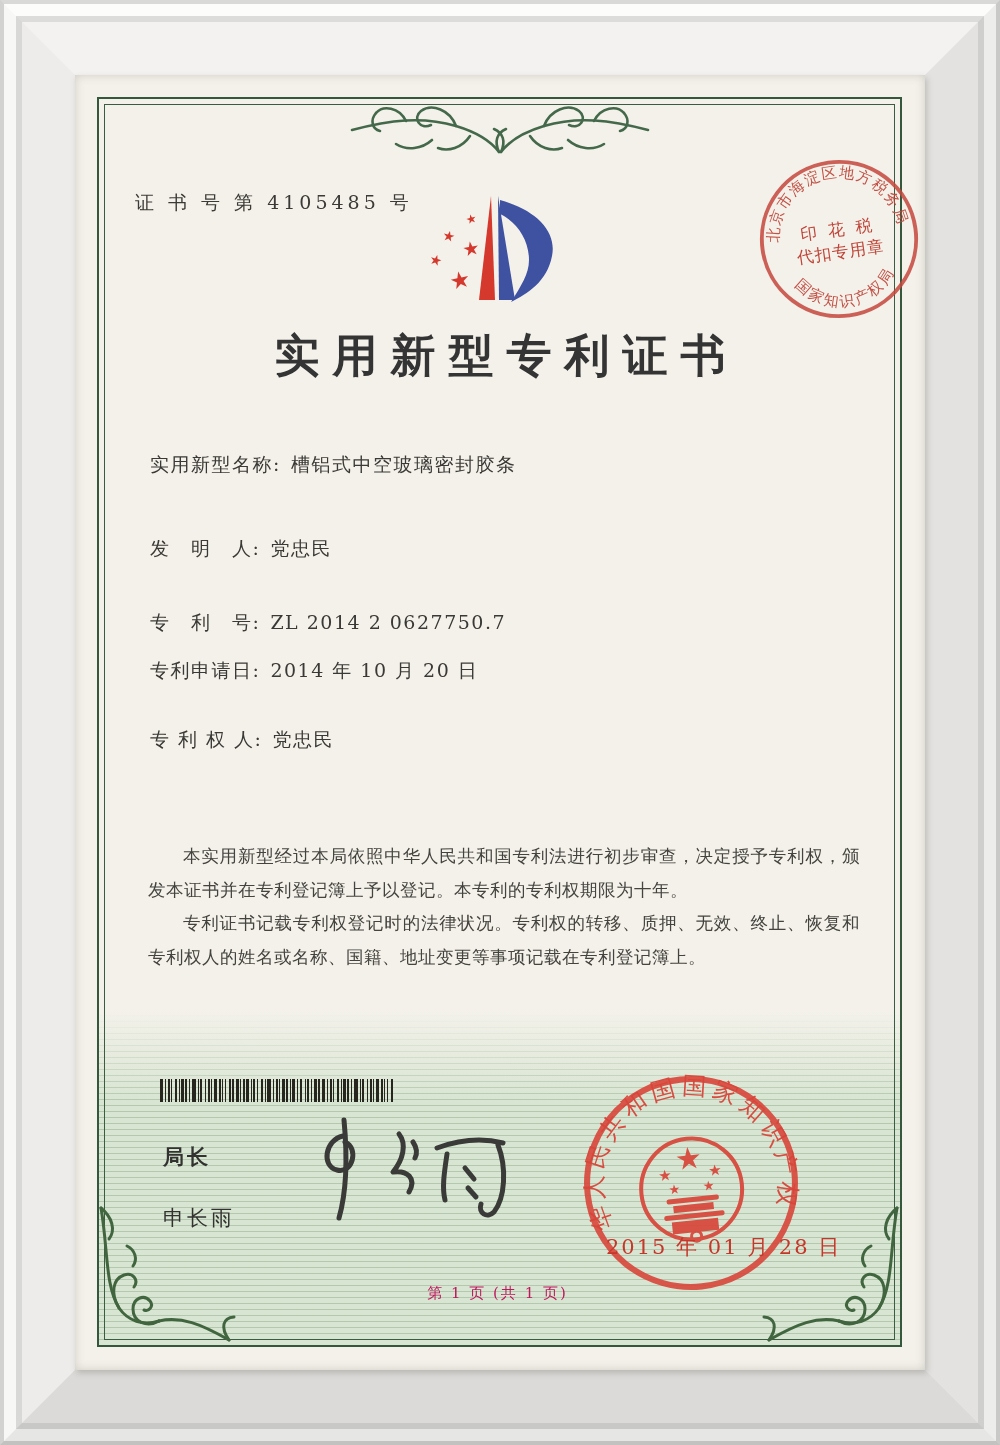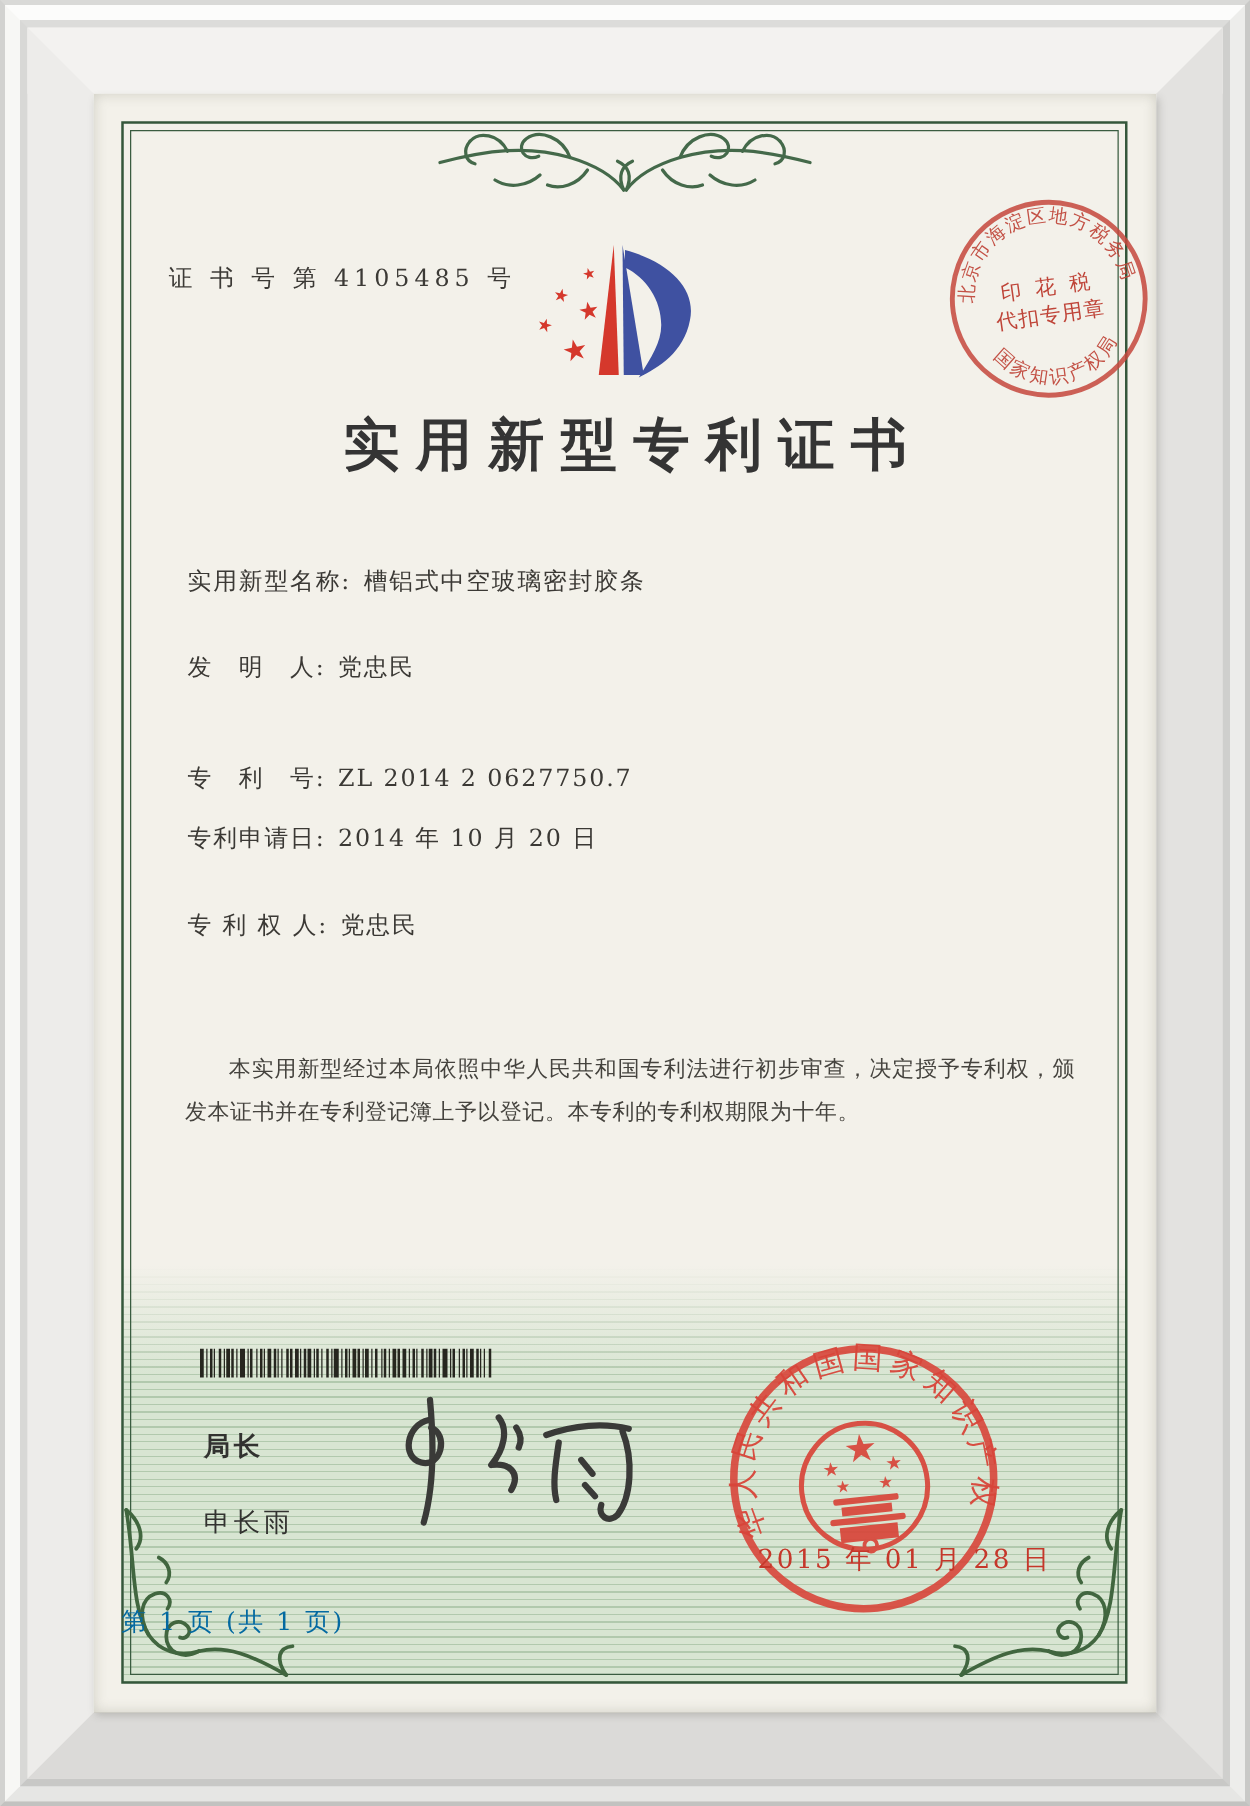--- a/index.html
+++ b/index.html
@@ -14,31 +14,31 @@
   
   .paper{left:75px;top:75px;width:850px;height:1295px;background:#f3f1ea;
          box-shadow:inset 0 0 10px rgba(110,110,95,.28), 2px 3px 6px rgba(80,80,70,.25);}
   .green-zone{left:99px;top:1012px;width:802px;height:334px;background-color:#d8e5d2;
       background-image:
         linear-gradient(180deg,#f3f1ea 0px,rgba(243,241,234,0) 90px),
         repeating-linear-gradient(0deg,rgba(146,178,143,.55) 0 1px,rgba(0,0,0,0) 1px 6px);}
   .gb-outer{left:97px;top:97px;width:801px;height:1246px;border:2.5px solid #35573b;}
   .gb-inner{left:104px;top:104px;width:789px;height:1234px;border:1px solid #3a5c40;}
   
-  .cert-no{left:135px;top:190px;font-size:19px;letter-spacing:4px;color:#3c3a36;margin-top:20px;}
+  .cert-no{left:135px;top:190px;font-size:19px;letter-spacing:4px;color:#3c3a36;}
   .title{left:0;top:326px;width:1000px;text-align:center;font-size:45px;font-weight:700;
          letter-spacing:13px;color:#343434;text-indent:13px;}
   .field{left:150px;font-size:19px;color:#3b3935;letter-spacing:1.5px;white-space:nowrap;}
   .field .val{margin-left:10px;}
   .paras{left:148px;top:840px;width:712px;}
   .paras p{margin:0;font-size:17.5px;line-height:33.5px;color:#45433e;text-indent:2em;
            text-align:justify;letter-spacing:.5px;}
   .signer{font-family:"DejaVu Sans",sans-serif;font-size:21px;color:#323230;letter-spacing:3px;}
   .seal-date{left:606px;top:1233px;font-size:21px;color:#c5372a;letter-spacing:2px;z-index:9;}
-  .footer{left:97px;top:1284px;width:801px;font-size:20px;color:#0369a1;
+  .footer{left:97px;top:1284px;width:801px;text-align:center;font-size:15px;color:#be185d;
           letter-spacing:2px;}
   .stamp-rot{transform:rotate(-8deg);}
   .seal-rot{transform:rotate(-6deg);}
   svg{display:block;overflow:visible;}
 </style>
 </head>
 <body>
 
 <div class="stage">
 
@@ -119,35 +119,36 @@
     </text>
     <text x="85" y="81" text-anchor="middle" font-size="17" fill="#bf4438" letter-spacing="3">印 花 税</text>
     <text x="85" y="104" text-anchor="middle" font-size="17" fill="#bf4438" letter-spacing="1">代扣专用章</text>
   </svg>
 
   <div class="abs field" style="top:452px;">
     <span>实用新型名称:</span><span class="val">槽铝式中空玻璃密封胶条</span>
   </div>
 
   <div class="abs title">实用新型专利证书</div>
-  <div class="abs field" style="top:521px;text-align:right;">
+  <div class="abs field" style="top:536px;text-align:right;">
     <span>发　明　人:</span><span class="val">党忠民</span>
   </div>
   <div class="abs field" style="top:590px;margin-top:20px;">
     <span>专　利　号:</span><span class="val">ZL 2014 2 0627750.7</span>
   </div>
   <div class="abs field" style="top:658px;">
     <span>专利申请日:</span><span class="val">2014 年 10 月 20 日</span>
   </div>
   <div class="abs field" style="top:727px;">
     <span>专 利 权 人:</span><span class="val">党忠民</span>
   </div>
 
   <div class="abs paras">
     <p>本实用新型经过本局依照中华人民共和国专利法进行初步审查，决定授予专利权，颁发本证书并在专利登记簿上予以登记。本专利的专利权期限为十年。</p>
+    <p>专利证书记载专利权登记时的法律状况。专利权的转移、质押、无效、终止、恢复和专利权人的姓名或名称、国籍、地址变更等事项记载在专利登记簿上。</p>
   </div>
 
   <svg class="abs" style="left:160px;top:1079px;" width="233" height="23" viewBox="0 0 233 23">
     <path d="M0,11.5 H233" stroke="#26261f" stroke-width="23" stroke-dasharray="3 2 1 2 2 1 1 3 2 2 1 1 3 1 2 2 1 2 4 2 1 1 2 3 1 2 2 1 1 2 3 2 2 1 1 2 1 3 2 1 2 2 3 1 1 2 2 1 3 2 1 1 2 2 1 3 2 2 1 1 4 2 1 2 2 1 1 2 3 1 2 2 1 1 3 2 1 2 2 3 1 1 2 2 1 2 3 1 2 2"></path>
   </svg>
 
   <div class="abs signer" style="left:163px;top:1143px;font-weight:bold;">局长</div>
   <div class="abs signer" style="left:163px;top:1204px;">申长雨</div>
 
   <svg class="abs" style="left:295px;top:1112px;" width="240" height="118" viewBox="0 0 240 118">

